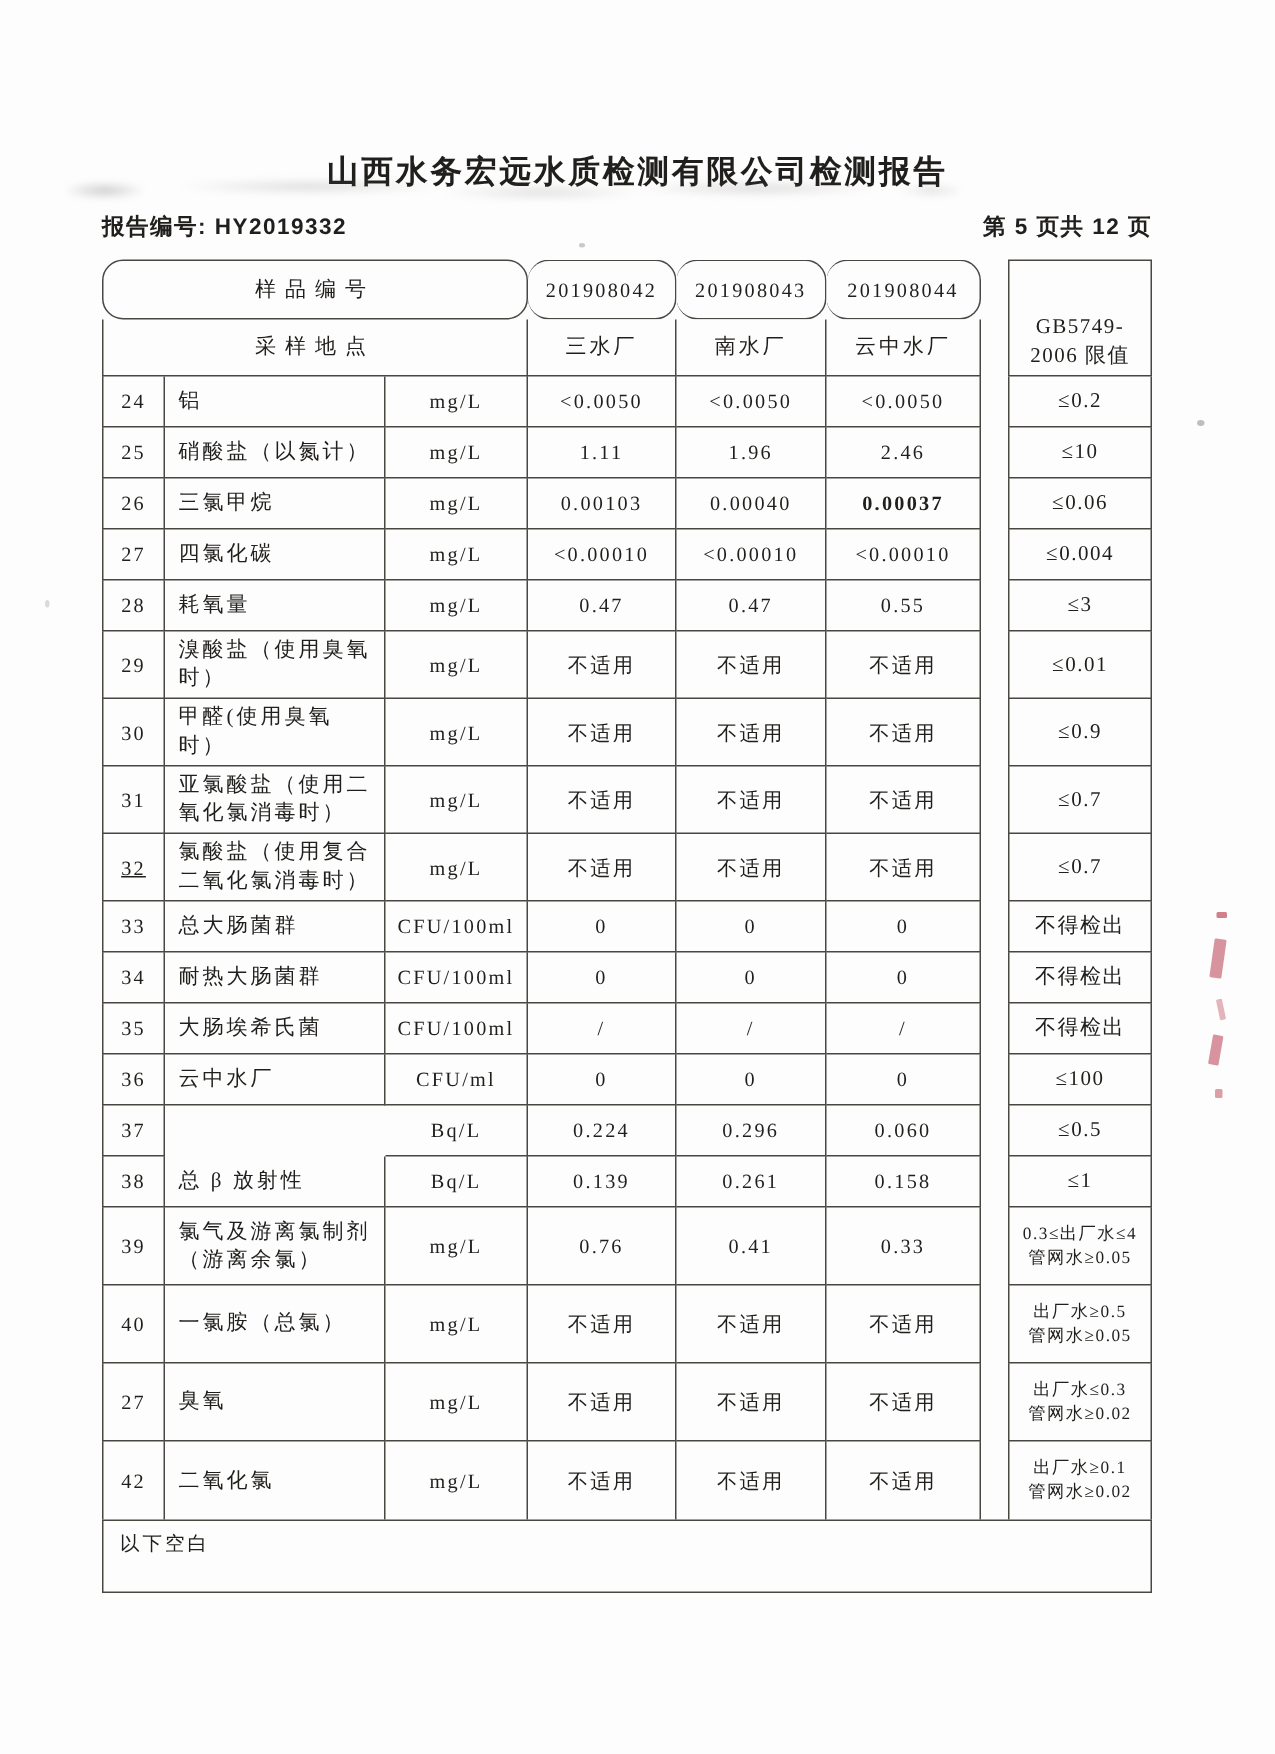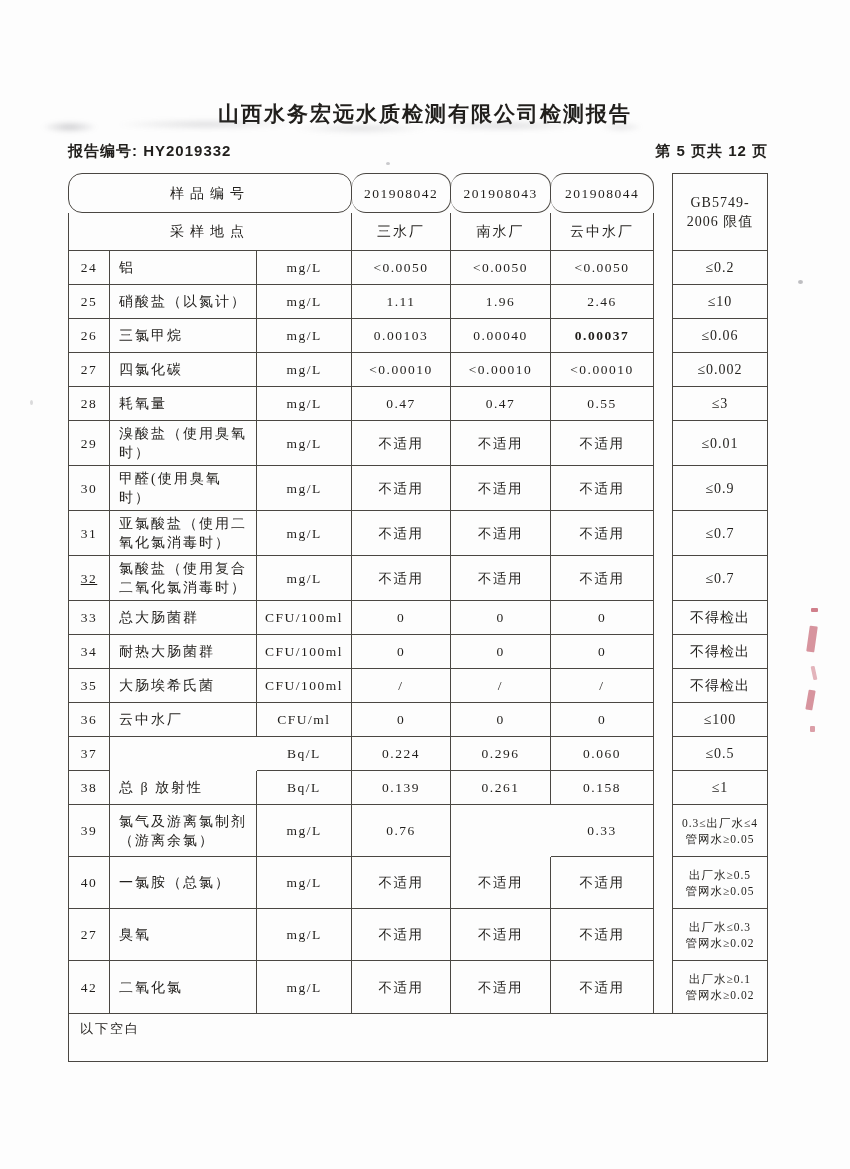--- a/index.html
+++ b/index.html
@@ -81,21 +81,21 @@
   .left{justify-content:flex-start;text-align:left;padding-left:9px;}
   .hr1{min-height:40px;border-radius:14px;}
   .hr2{min-height:38px;}
   .body{min-height:34px;}
   .rh2{min-height:52px;}
   .no-bottom{border-bottom:none !important;}
   .hdr-label{letter-spacing:6px;}
   .num{font-size:13.5px;letter-spacing:1.5px;}
   .limit-line{display:block;text-align:center;letter-spacing:1px;}
   .limitcell.small{font-size:11.5px;line-height:16px;padding:4px 1px;justify-content:center;}
-  .limit-hdr{flex-direction:column;justify-content:center;letter-spacing:1px;}
+  .limit-hdr{flex-direction:column;justify-content:flex-end;letter-spacing:1px;}
   .footer-note{
     box-sizing:border-box;
     grid-column:1 / 9;
     border:1.5px solid var(--line);
     min-height:49px;
     padding:6px 0 0 11px;
     font-size:13px;letter-spacing:2px;
     display:block;text-align:left;
   }
   .gap-hdr{grid-row:1 / 3;grid-column:7;}
@@ -174,21 +174,21 @@
         <span class="limit-line">≤0.06</span>
       </div>
       <div class="cell body c1 num" style="grid-area: 6 / 1;">27</div>
       <div class="cell body left" style="grid-area: 6 / 2;">四氯化碳</div>
       <div class="cell body num" style="grid-area: 6 / 3;">mg/L</div>
       <div class="cell body num" style="grid-area: 6 / 4;">&lt;0.00010</div>
       <div class="cell body num" style="grid-area: 6 / 5;">&lt;0.00010</div>
       <div class="cell body num" style="grid-area: 6 / 6;">&lt;0.00010</div>
       <div class="gapcell" style="grid-area: 6 / 7;"></div>
       <div class="limitcell body" style="grid-area: 6 / 8;">
-        <span class="limit-line">≤0.002</span>
+        <span class="limit-line">≤0.004</span>
       </div>
       <div class="cell body c1 num" style="grid-area: 7 / 1;">28</div>
       <div class="cell body left" style="grid-area: 7 / 2; text-align: center;">耗氧量</div>
       <div class="cell body num" style="grid-area: 7 / 3;">mg/L</div>
       <div class="cell body num" style="grid-area: 7 / 4;">0.47</div>
       <div class="cell body num" style="grid-area: 7 / 5;">0.47</div>
       <div class="cell body num" style="grid-area: 7 / 6;">0.55</div>
       <div class="gapcell" style="grid-area: 7 / 7;"></div>
       <div class="limitcell body" style="grid-area: 7 / 8;">
         <span class="limit-line">≤3</span>
@@ -289,20 +289,21 @@
       <div class="cell body num" style="grid-area: 17 / 5;">0.261</div>
       <div class="cell body num" style="grid-area: 17 / 6;">0.158</div>
       <div class="gapcell" style="grid-area: 17 / 7;"></div>
       <div class="limitcell body" style="grid-area: 17 / 8;">
         <span class="limit-line">≤1</span>
       </div>
       <div class="cell body c1 num rh2" style="grid-area: 18 / 1;">39</div>
       <div class="cell body left rh2" style="grid-area: 18 / 2;">氯气及游离氯制剂（游离余氯）</div>
       <div class="cell body num rh2" style="grid-area: 18 / 3;">mg/L</div>
       <div class="cell body num rh2" style="grid-area: 18 / 4;">0.76</div>
+      <div class="cell body num rh2" style="grid-area: 18 / 5;">0.41</div>
       <div class="cell body num rh2" style="grid-area: 18 / 6;">0.33</div>
       <div class="gapcell" style="grid-area: 18 / 7;"></div>
       <div class="limitcell body rh2 small" style="grid-area: 18 / 8;">
         <span class="limit-line">0.3≤出厂水≤4</span>
         <span class="limit-line">管网水≥0.05</span>
       </div>
       <div class="cell body c1 num rh2" style="grid-area: 19 / 1;">40</div>
       <div class="cell body left rh2" style="grid-area: 19 / 2;">一氯胺（总氯）</div>
       <div class="cell body num rh2" style="grid-area: 19 / 3;">mg/L</div>
       <div class="cell body num rh2" style="grid-area: 19 / 4;">不适用</div>

